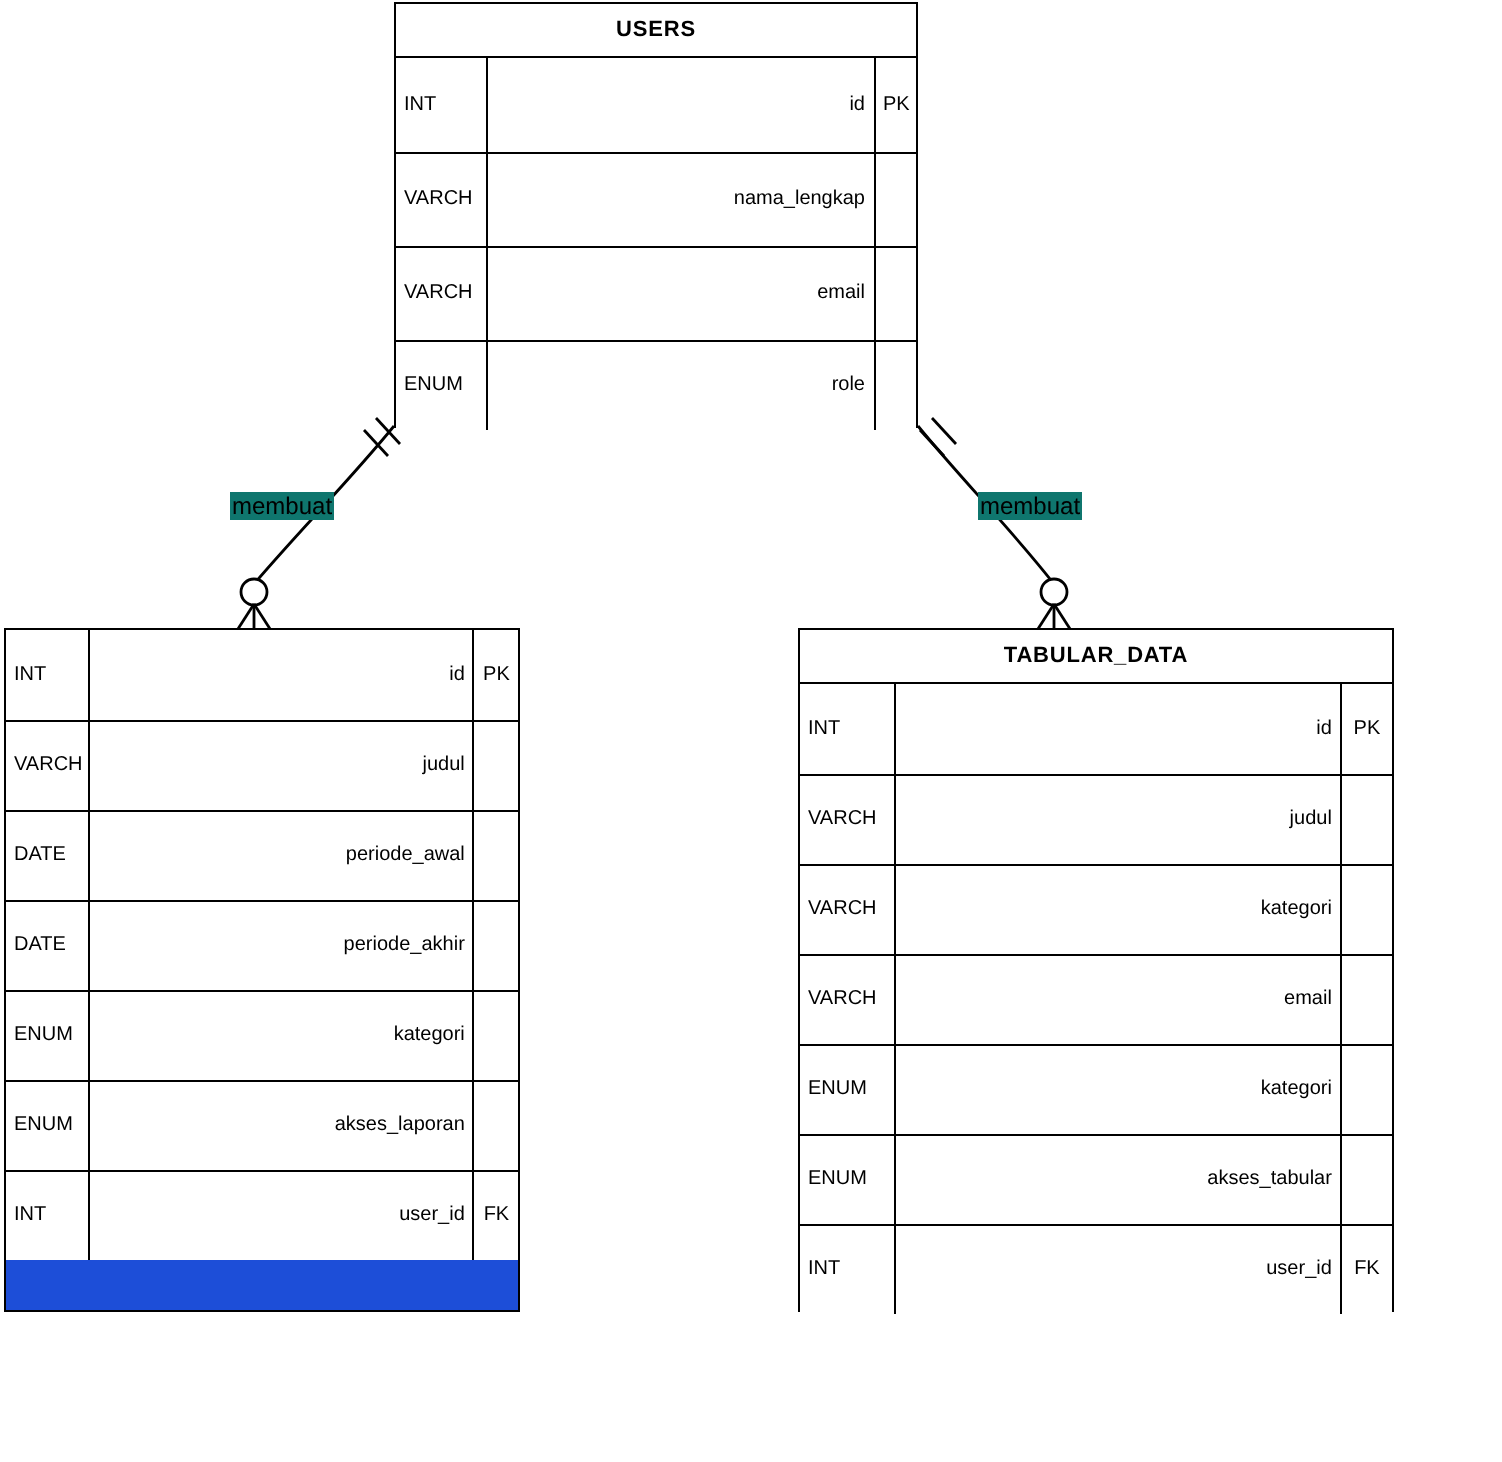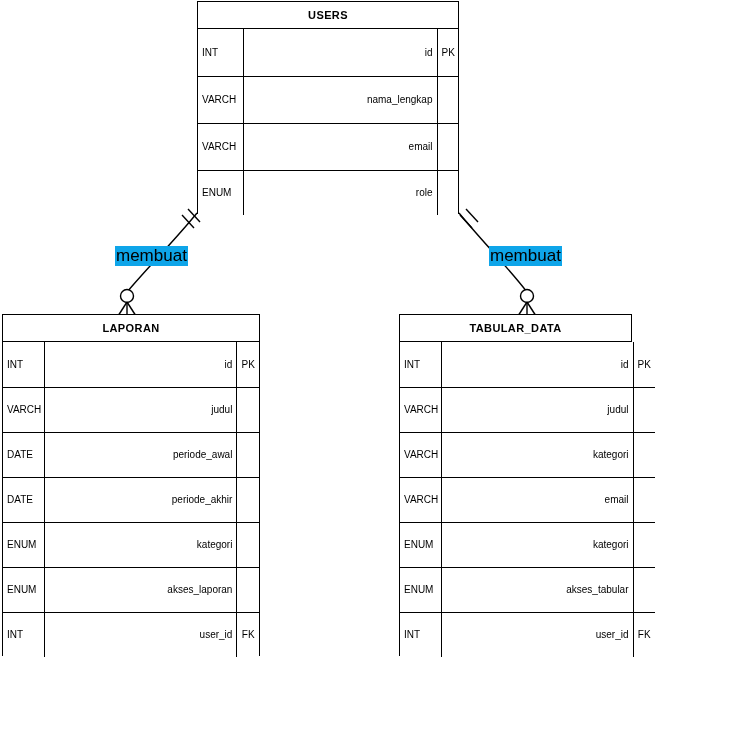--- a/index.html
+++ b/index.html
@@ -82,23 +82,23 @@
     stroke: #000000;
     stroke-width: 1.4;
   }
   .link-circle {
     fill: #ffffff;
     stroke: #000000;
     stroke-width: 1.4;
   }
   .rel-label {
     position: absolute;
-    font-size: 17px;
+    font-size: 12px;
     color: #000000;
-    background: #0ea5e9;
+    background: #0f766e;
     white-space: nowrap;
     z-index: 3;
     padding: 0 1px;
   }
 </style>
 </head>
 <body>
 
 <div id="canvas">
 
@@ -158,21 +158,20 @@
         <tr class="attr-row" style="height:45px;">
           <td class="col-type">ENUM</td>
           <td class="col-name">role</td>
           <td class="col-key"></td>
         </tr>
       </tbody>
     </table>
   </div>
 
   <div class="entity" style="left:2px; top:314px; width:258px; height:342px;">
-    <div class="entity-title">LAPORAN</div>
     <table class="attr-table">
       <colgroup>
         <col style="width:41px;">
         <col style="width:192px;">
         <col style="width:22px;">
       </colgroup>
       <tbody>
         <tr class="attr-row" style="height:45px;">
           <td class="col-type">INT</td>
           <td class="col-name">id</td>
@@ -205,21 +204,21 @@
         </tr>
         <tr class="attr-row" style="height:45px;">
           <td class="col-type">INT</td>
           <td class="col-name">user_id</td>
           <td class="col-key">FK</td>
         </tr>
       </tbody>
     </table>
   </div>
 
-  <div class="entity" style="left:399px; top:314px; width:233px; height:342px;">
+  <div class="entity" style="left:399px; top:314px; width:298px; height:342px;">
     <div class="entity-title">TABULAR_DATA</div>
     <table class="attr-table">
       <colgroup>
         <col style="width:41px;">
         <col style="width:192px;">
         <col style="width:22px;">
       </colgroup>
       <tbody>
         <tr class="attr-row" style="height:45px;">
           <td class="col-type">INT</td>

